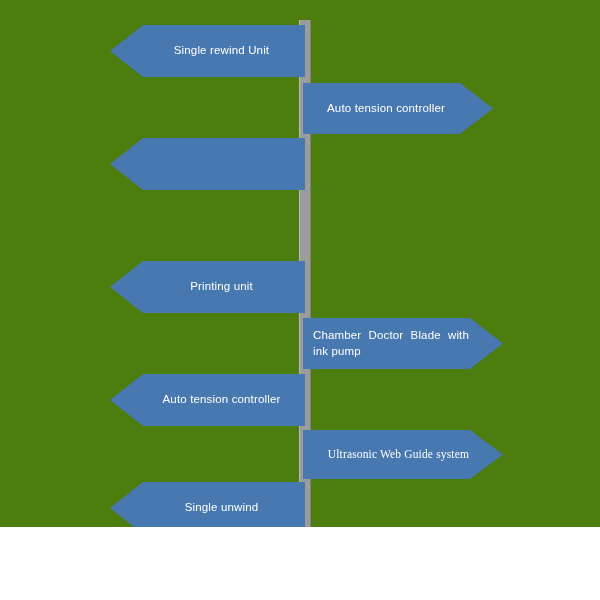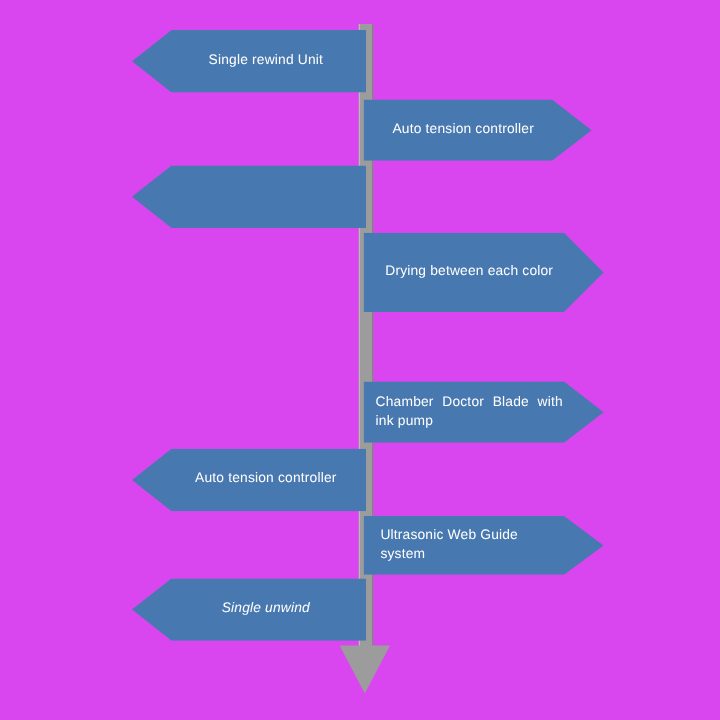--- a/index.html
+++ b/index.html
@@ -7,22 +7,22 @@
     margin: 0;
     padding: 0;
     background: #ffffff;
   }
   body {
     font-family: "Liberation Sans", sans-serif;
   }
   #canvas {
     position: relative;
     width: 600px;
-    height: 600px;
-    background: #d946ef;
+    height: 527px;
+    background: #4d7c0f;
     overflow: hidden;
   }
   .shaft {
     position: absolute;
     background: #9c9c9c;
     border-left: 1px solid #b9b9b9;
     border-right: 1px solid #828282;
   }
   .arrowhead-down {
     position: absolute;
@@ -61,23 +61,24 @@
     padding-left: 34px;
     padding-right: 6px;
   }
   
   .chevron.right .label {
     text-align: center;
     padding-left: 10px;
     padding-right: 34px;
   }
   .chevron.right.align-left .label {
-    text-align: left;
+    text-align: right;
     padding-left: 14px;
     padding-right: 34px;
+    font-family: Liberation Serif, serif;
   }
   .chevron.right.justify .label {
     text-align: justify;
     text-align-last: left;
     padding-right: 34px;
   }
 </style>
 </head>
 <body>
 
@@ -93,48 +94,48 @@
     </svg>
     <span class="label">Single rewind Unit</span>
   </div>
 
   <div class="chevron left" style="left:110px; top:138px; width:195px; height:52px;">
     <svg viewBox="0 0 195 52" preserveAspectRatio="none">
       <polygon points="33,0 195,0 195,52 33,52 0,26" fill="#4878B0"></polygon>
     </svg>
   </div>
 
+  <div class="chevron left" style="left:110px; top:261px; width:195px; height:52px;">
+    <svg viewBox="0 0 195 52" preserveAspectRatio="none">
+      <polygon points="33,0 195,0 195,52 33,52 0,26" fill="#4878B0"></polygon>
+    </svg>
+    <span class="label">Printing unit</span>
+  </div>
 
   <div class="chevron left" style="left:110px; top:374px; width:195px; height:52px;">
     <svg viewBox="0 0 195 52" preserveAspectRatio="none">
       <polygon points="33,0 195,0 195,52 33,52 0,26" fill="#4878B0"></polygon>
     </svg>
     <span class="label">Auto tension controller</span>
   </div>
 
-  <div class="chevron left" style="left:110px; top:482px; width:195px; height:52px;font-style:italic;">
+  <div class="chevron left" style="left:110px; top:482px; width:195px; height:52px;">
     <svg viewBox="0 0 195 52" preserveAspectRatio="none">
       <polygon points="33,0 195,0 195,52 33,52 0,26" fill="#4878B0"></polygon>
     </svg>
     <span class="label">Single unwind</span>
   </div>
 
   <div class="chevron right" style="left:303px; top:83px; width:190px; height:51px;">
     <svg viewBox="0 0 190 51" preserveAspectRatio="none">
       <polygon points="0,0 157,0 190,25.5 157,51 0,51" fill="#4878B0"></polygon>
     </svg>
     <span class="label">Auto tension controller</span>
   </div>
 
-  <div class="chevron right" style="left:303px; top:194px; width:200px; height:66px;">
-    <svg viewBox="0 0 200 66" preserveAspectRatio="none">
-      <polygon points="0,0 167,0 200,33 167,66 0,66" fill="#4878B0"></polygon>
-    </svg>
-    <span class="label">Drying between each color</span>
-  </div>
 
   <div class="chevron right justify" style="left:303px; top:318px; width:200px; height:51px;">
     <svg viewBox="0 0 200 51" preserveAspectRatio="none">
       <polygon points="0,0 167,0 200,25.5 167,51 0,51" fill="#4878B0"></polygon>
     </svg>
     <span class="label">Chamber Doctor Blade with ink pump</span>
   </div>
 
   <div class="chevron right align-left" style="left:303px; top:430px; width:200px; height:49px;">
     <svg viewBox="0 0 200 49" preserveAspectRatio="none">

